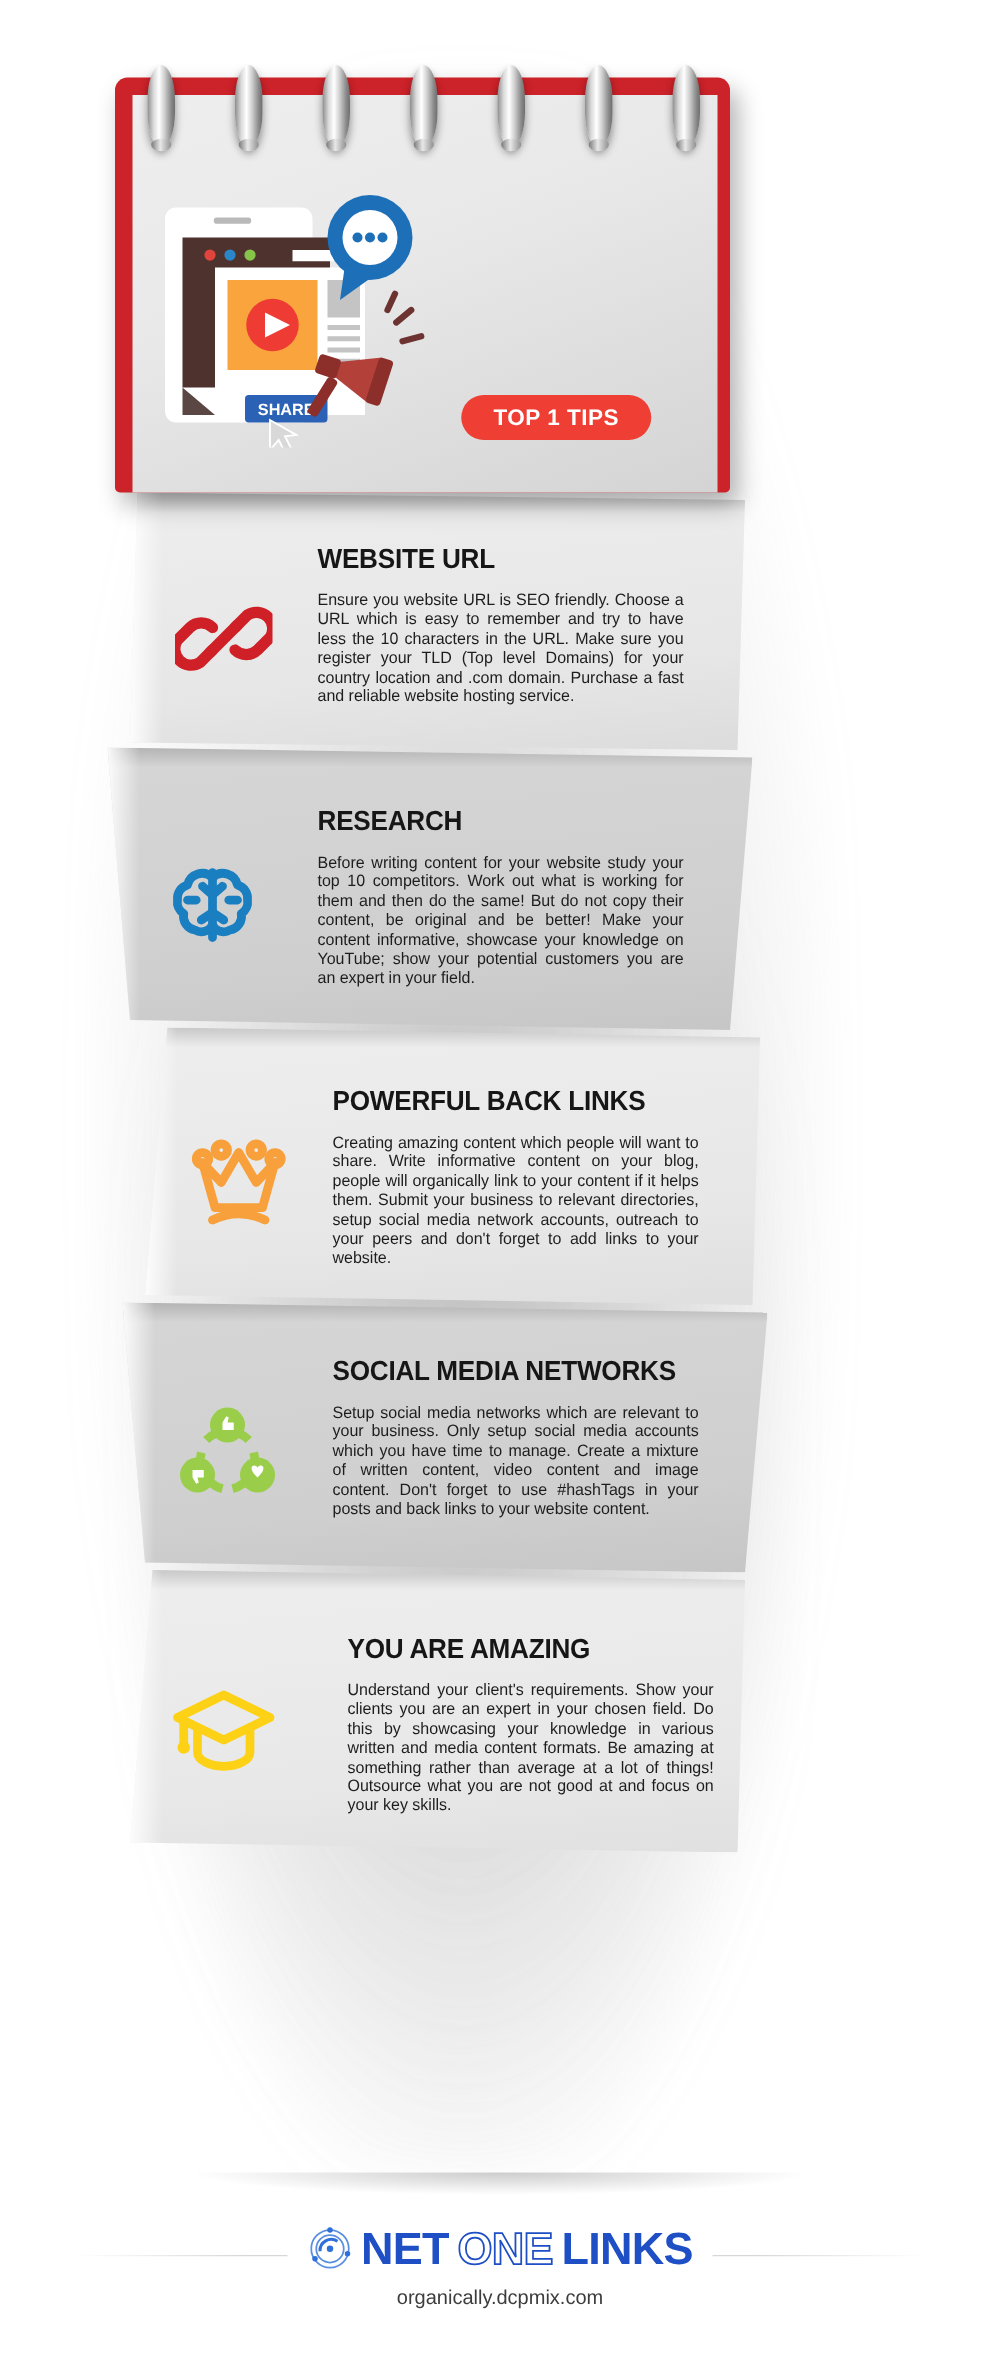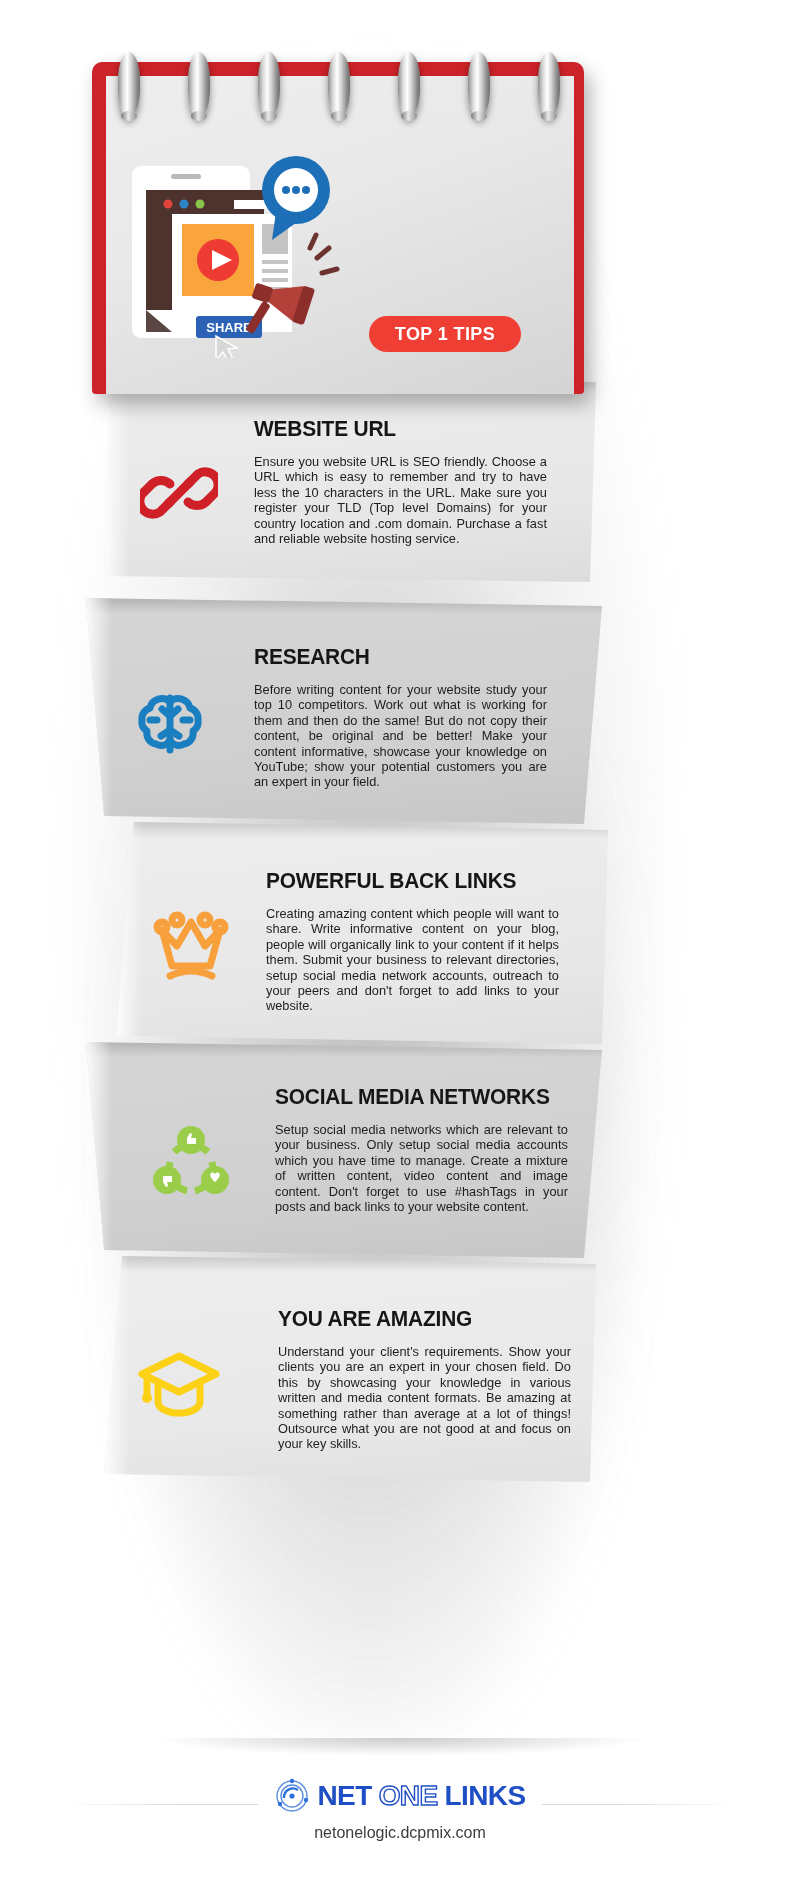--- a/index.html
+++ b/index.html
@@ -182,21 +182,21 @@
     position: relative;
     display: flex;
     align-items: center;
     gap: 7px;
     background: #ffffff;
     padding: 0 16px;
     z-index: 2;
   }
   .logo-word {
     font-family: "Liberation Sans", sans-serif;
-    font-size: 28px;
+    font-size: 36px;
     font-weight: 700;
     letter-spacing: -0.6px;
     color: #1f4fc4;
   }
   .logo-one {
     font-weight: 700;
     color: transparent;
     text-align: right;
     -webkit-text-stroke: 1.4px #1f4fc4;
   }
@@ -286,21 +286,21 @@
   <div class="spiral-wrap">
     <div class="ring" style="left:18px"></div>
     <div class="ring" style="left:88px"></div>
     <div class="ring" style="left:158px"></div>
     <div class="ring" style="left:228px"></div>
     <div class="ring" style="left:298px"></div>
     <div class="ring" style="left:368px"></div>
     <div class="ring" style="left:438px"></div>
   </div>
 
-  <div class="panel" style="top:376px;height:206px;">
+  <div class="panel" style="top:394px;height:206px;">
     <div class="panel-face" style="left:104px;top:0;width:492px;height:206px;padding-top:26px;
                 background:linear-gradient(175deg,#eeeeee,#e6e6e6 70%,#dcdcdc);
                 clip-path: polygon(6px 0, 492px 6px, 486px 206px, 0 200px);
                 box-shadow: 4px 6px 14px rgba(0,0,0,0.16);">
       <div class="fold-shadow"></div>
       <div class="side-shadow-l"></div>
       <div class="icon-col" style="padding-top:52px;">
         <svg width="78" height="78" viewBox="0 0 78 78">
           <g fill="none" stroke="#cf2027" stroke-width="9" stroke-linecap="round">
             <path d="M30 48 L20 58 a13 13 0 0 1 -18 -18 L12 30 a13 13 0 0 1 18 0"></path>
@@ -361,24 +361,24 @@
         </svg>
       </div>
       <div class="text-col" style="padding-top:16px;">
         <div class="sec-title">POWERFUL BACK LINKS</div>
         <div class="sec-body">Creating amazing content which people will want to share. Write informative content on your blog, people will organically link to your content if it helps them. Submit your business to relevant directories, setup social media network accounts, outreach to your peers and don't forget to add links to your website.</div>
       </div>
     </div>
   </div>
 
   <div class="panel" style="top:1042px;height:216px;">
-    <div class="panel-face" style="left:86px;top:0;width:516px;height:216px;padding-top:28px;
+    <div class="panel-face" style="left:98px;top:0;width:516px;height:216px;padding-top:28px;
                 background:linear-gradient(175deg,#d6d6d6,#cfcfcf 70%,#c6c6c6);
                 clip-path: polygon(0 0, 516px 8px, 498px 216px, 18px 208px);
-                box-shadow: 4px 8px 16px rgba(0,0,0,0.20); justify-content: center;">
+                box-shadow: 4px 8px 16px rgba(0,0,0,0.20);">
       <div class="fold-shadow"></div>
       <div class="side-shadow-l"></div>
       <div class="icon-col" style="width:168px;padding-top:52px;">
         <svg width="82" height="78" viewBox="0 0 82 78">
           <g fill="none" stroke="#9ace4a" stroke-width="7">
             <path d="M24 30 a24 24 0 0 1 34 0"></path>
             <path d="M62 40 a24 24 0 0 1 -17 29"></path>
             <path d="M37 69 a24 24 0 0 1 -17 -29"></path>
           </g>
           <circle cx="41" cy="18" r="14" fill="#9ace4a"></circle>
@@ -434,16 +434,16 @@
         </g>
         <circle cx="18" cy="3" r="2.2" fill="#2f6fd8"></circle>
         <circle cx="32" cy="22" r="2.2" fill="#2f6fd8"></circle>
         <circle cx="6" cy="26" r="2.2" fill="#2f6fd8"></circle>
         <circle cx="18" cy="18" r="2.6" fill="#2f6fd8"></circle>
       </svg>
       <span class="logo-word">NET</span>
       <span class="logo-word logo-one">ONE</span>
       <span class="logo-word">LINKS</span>
     </div>
-    <div class="footer-url">netonelogic.dcpmix.com</div>
+    <div class="footer-url">organically.dcpmix.com</div>
   </div>
 
 </div>
 
 </body></html>

